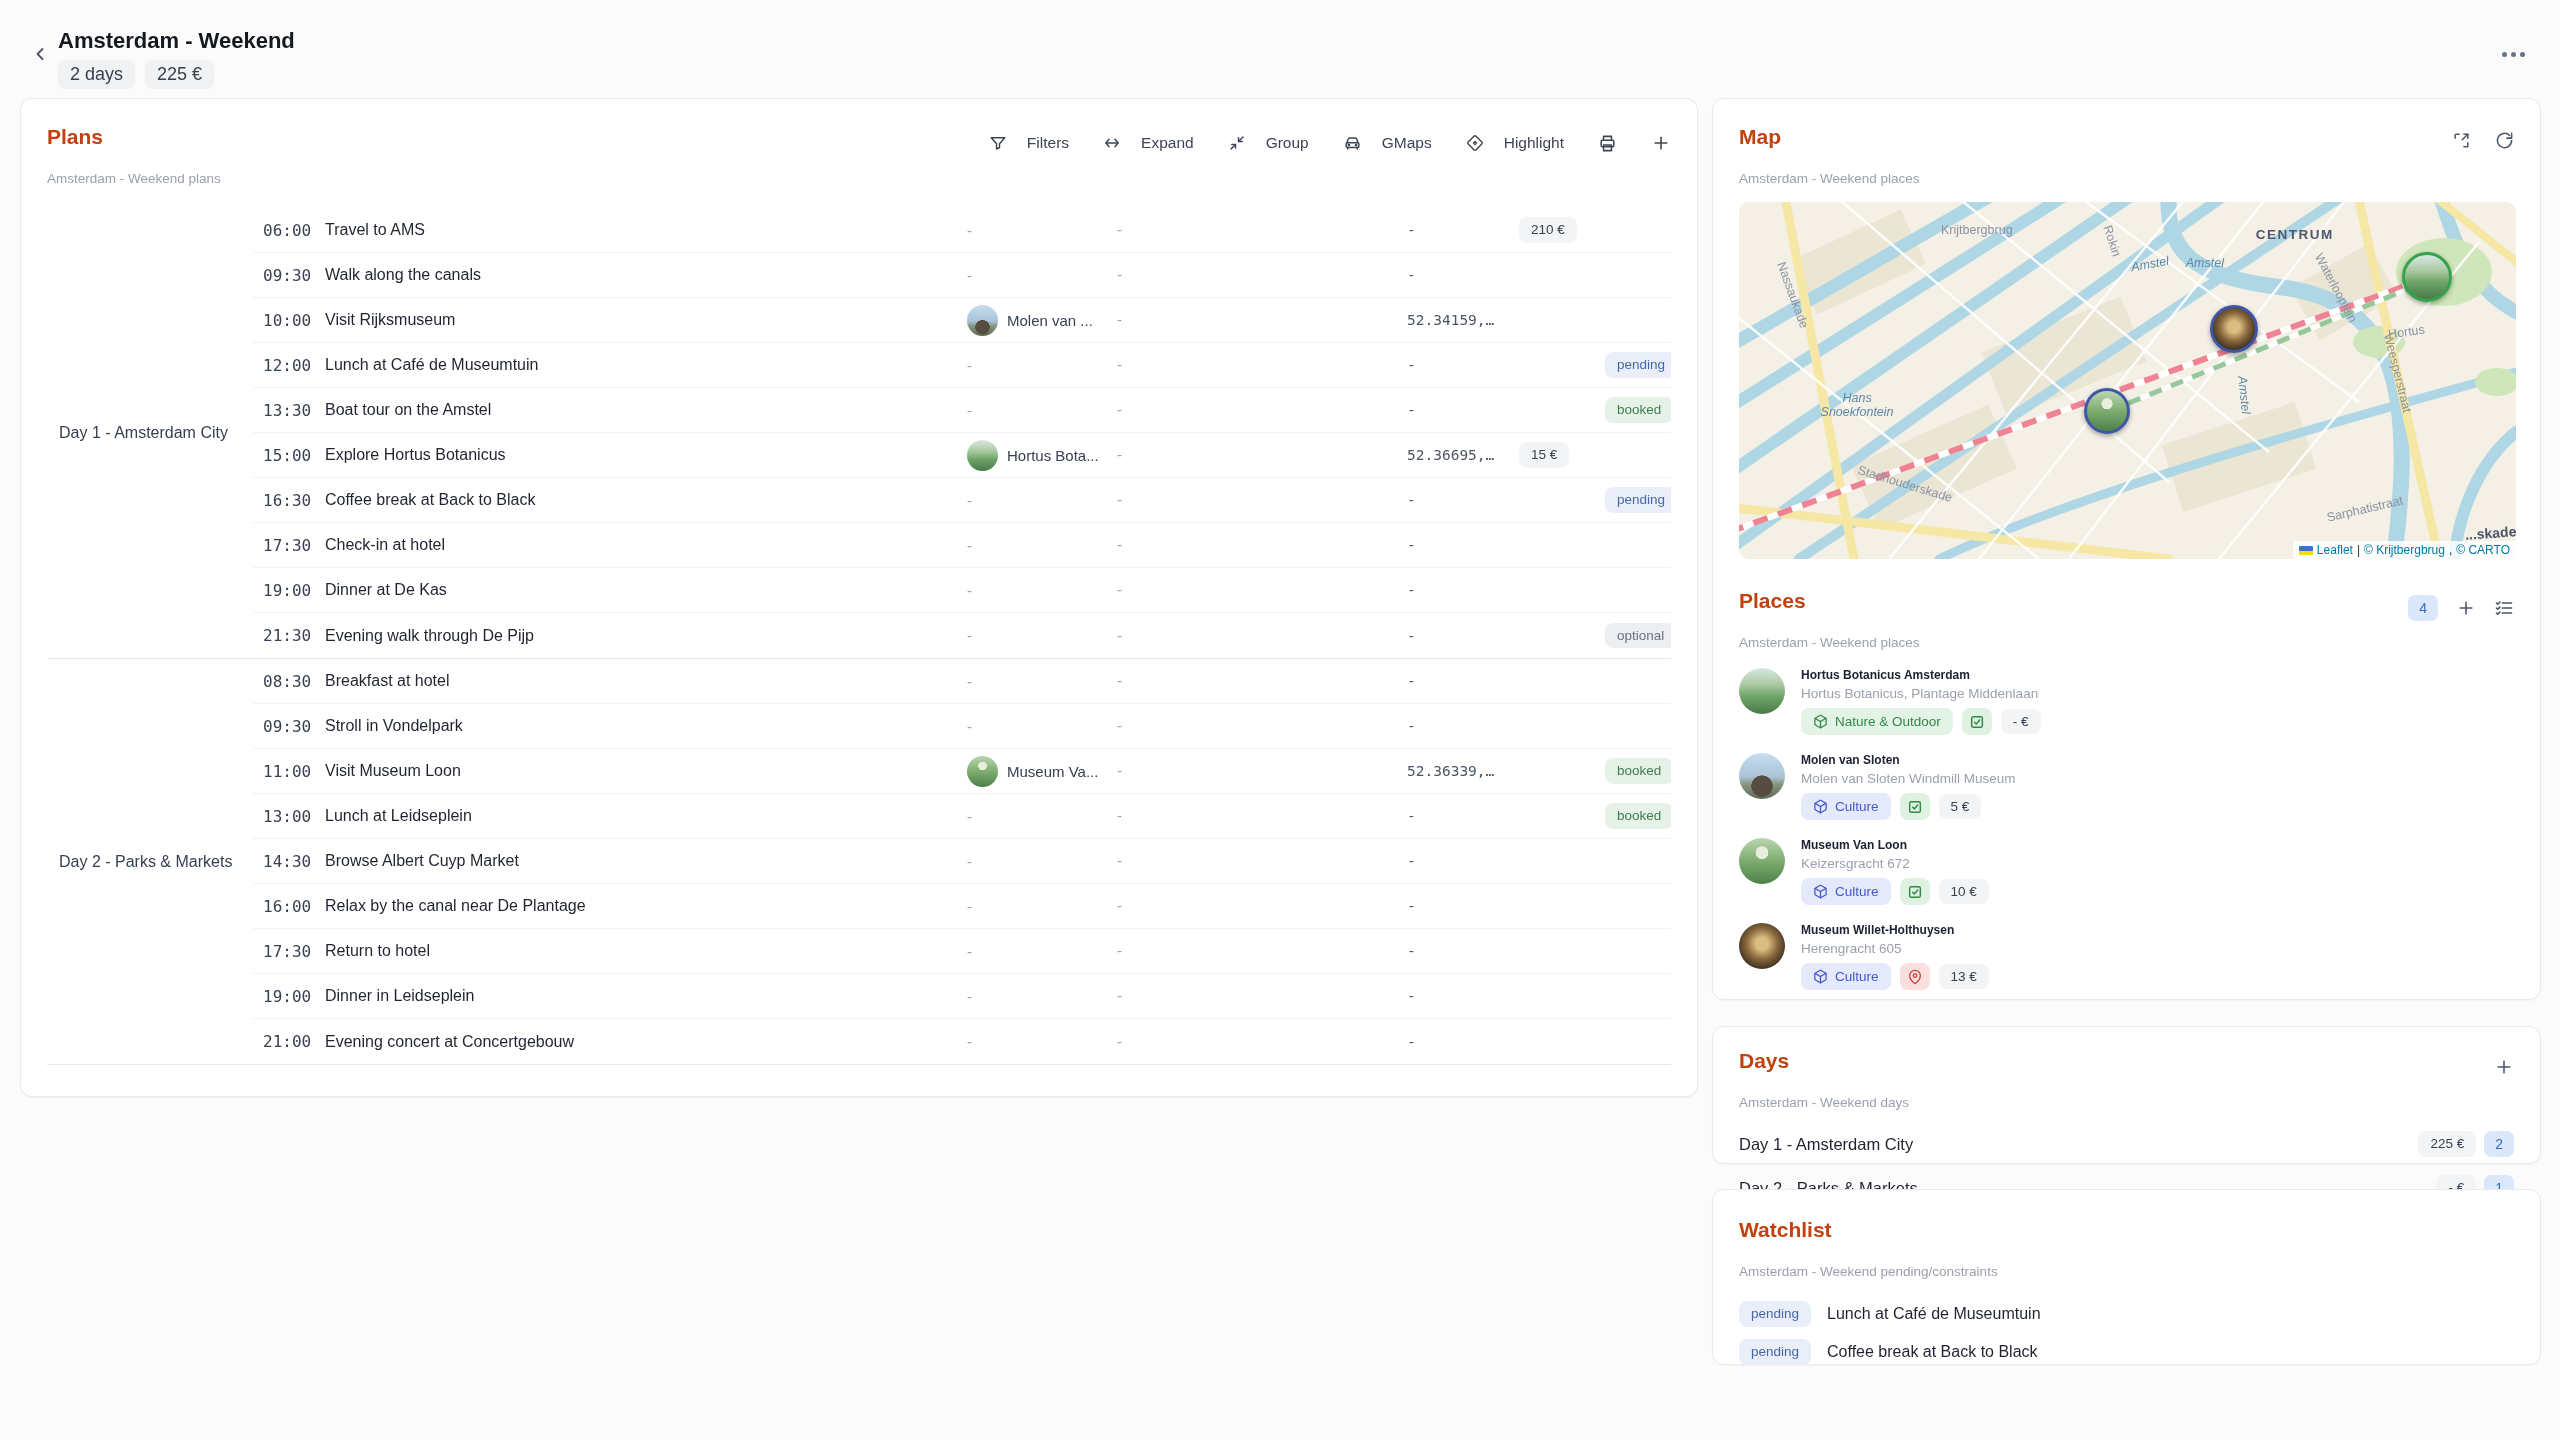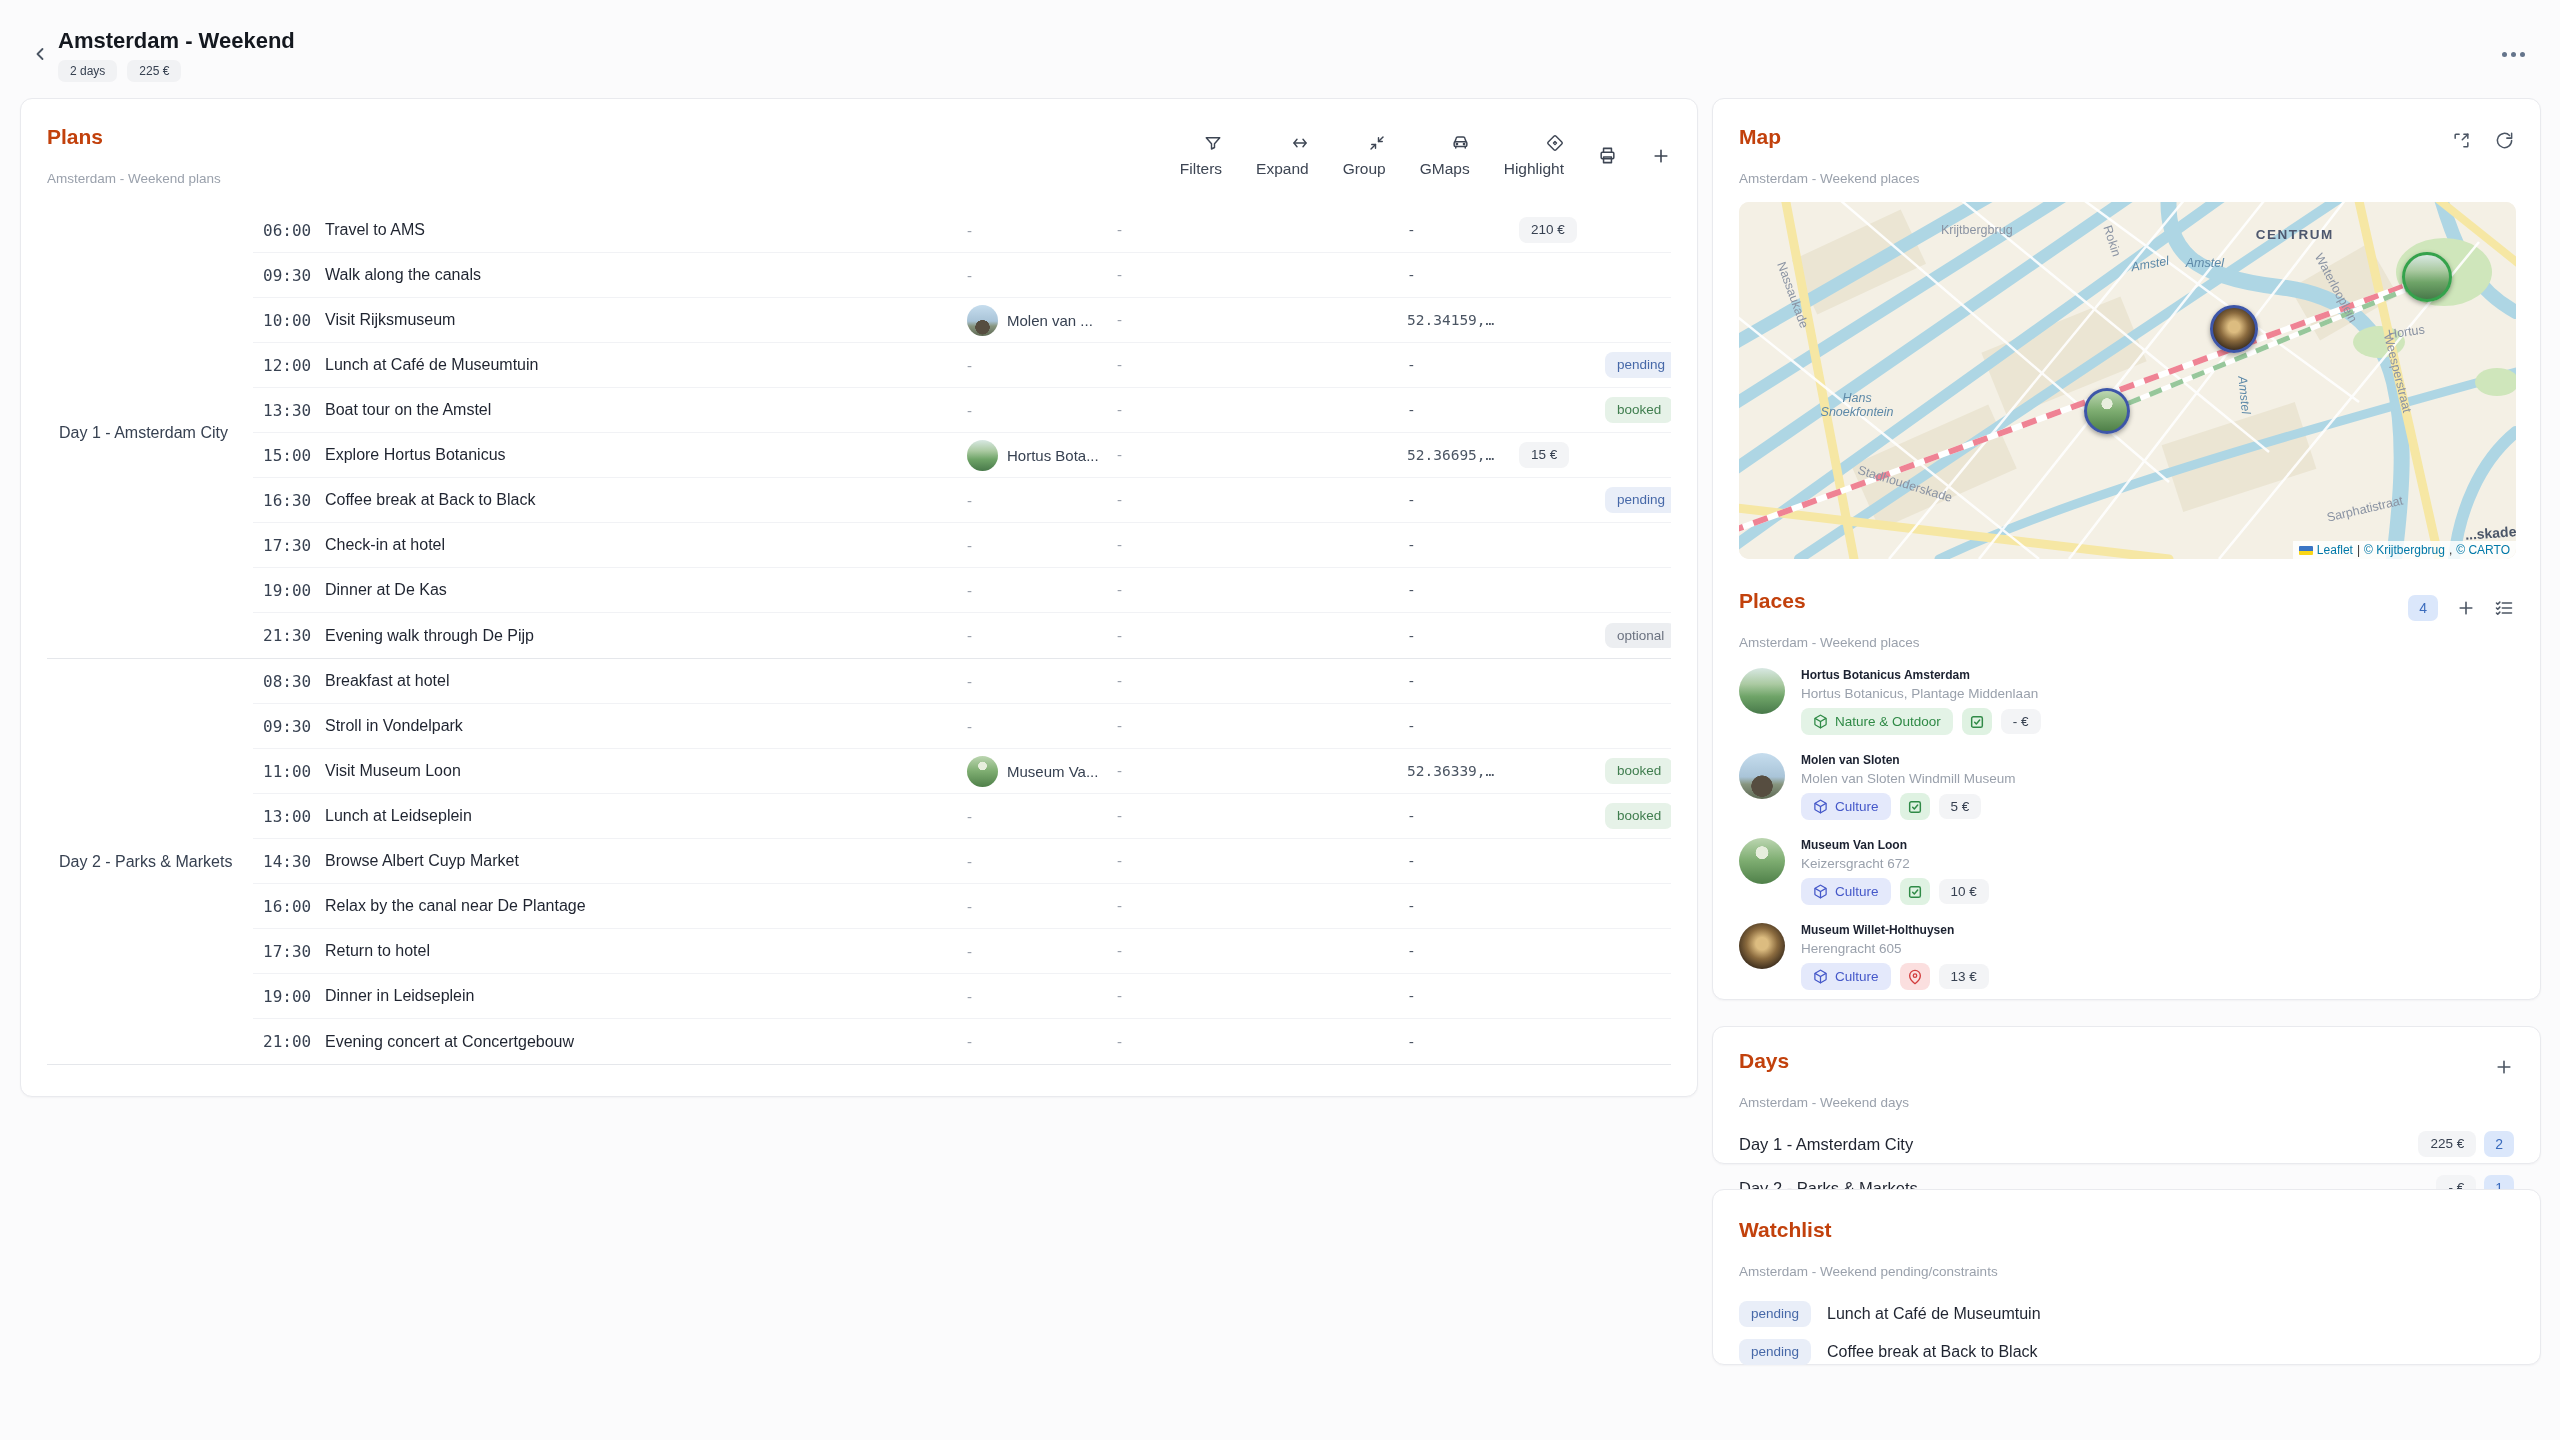--- a/index.html
+++ b/index.html
@@ -5,39 +5,39 @@
   * { margin:0; padding:0; box-sizing:border-box; }
   html,body { width:2560px; height:1440px; }
   body { background:#fbfbfc; font-family:"Liberation Sans", sans-serif; color:#1f2430; overflow:hidden; }
   .mono { font-family:"DejaVu Sans Mono", monospace; }
 
   
   .top { position:absolute; left:0; top:0; width:2560px; height:98px; }
   .back-btn { position:absolute; left:24px; top:38px; width:32px; height:32px; display:flex; align-items:center; justify-content:center; color:#4b5563; cursor:pointer; }
   .page-title { position:absolute; left:58px; top:28px; font-size:22px; font-weight:700; color:#14181f; }
   .title-badges { position:absolute; left:58px; top:60px; display:flex; gap:10px; }
-  .tbadge { background:#f1f2f4; color:#374151; font-size:12px; padding:4px 12px; border-radius:7px; }
+  .tbadge { background:#f1f2f4; color:#374151; font-size:18px; padding:4px 12px; border-radius:7px; }
   .more-btn { position:absolute; right:30px; top:42px; width:34px; height:24px; display:flex; align-items:center; justify-content:center; gap:4px; cursor:pointer; }
   .more-btn i { width:5px; height:5px; border-radius:50%; background:#64748b; display:block; }
 
   
   .card { position:absolute; background:#fff; border:1px solid #e9eaee; border-radius:12px; box-shadow:0 1px 2px rgba(16,24,40,.04); }
   .card-plans { left:20px; top:98px; width:1678px; height:999px; padding:26px; }
   .rightcol { position:absolute; left:1712px; top:98px; width:829px; }
   .card-mapplaces { position:relative; width:829px; height:902px; padding:26px; }
   .card-days { position:relative; width:829px; height:138px; padding:22px 26px; margin-top:26px; }
   .card-watch { position:relative; width:829px; height:176px; padding:28px 26px; margin-top:25px; }
 
   .sec-head { display:flex; justify-content:space-between; align-items:flex-start; }
   .sec-title { font-size:21px; font-weight:700; color:#c2410c; }
   .sec-sub { font-size:13.5px; color:#9aa1ac; margin-top:22px; }
 
   
   .toolbar { display:flex; align-items:center; gap:34px; padding-top:8px; }
-  .tool-btn { display:flex; align-items:flex-end; gap:8px; color:#3d4553; font-size:15.5px; cursor:pointer; background:none; border:none; font-family:inherit;flex-direction:column; }
+  .tool-btn { display:flex; align-items:center; gap:20px; color:#3d4553; font-size:15.5px; cursor:pointer; background:none; border:none; font-family:inherit; }
   .tool-btn svg { stroke:#3d4553; }
   .icon-btn { background:none; border:none; cursor:pointer; display:flex; align-items:center; color:#3d4553; }
 
   
   .table { margin-top:22px; }
   .thead { display:flex; height:44px; align-items:center; border-bottom:1px solid #e5e7eb; }
   .th-day { width:208px; padding-left:12px; }
   .th-grid { flex:1; display:grid; grid-template-columns:62px 642px 150px 290px 112px 86px 76px; align-items:center; }
   .th { font-size:15px; font-weight:700; color:#3f4753; padding-left:10px; }
   .day-group { display:flex; border-bottom:1px solid #e5e7eb; }

